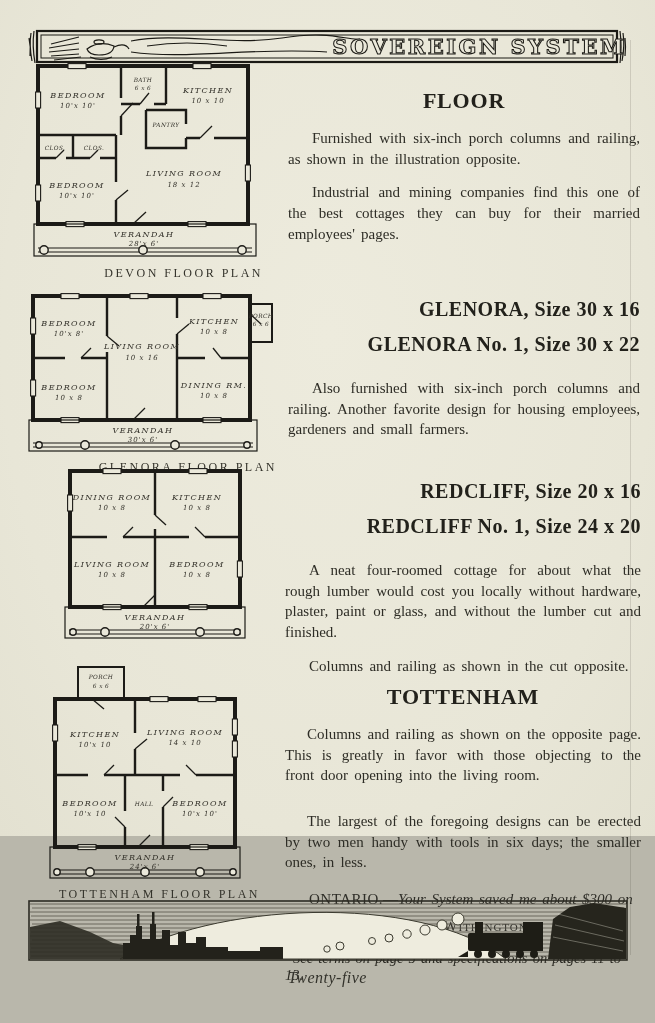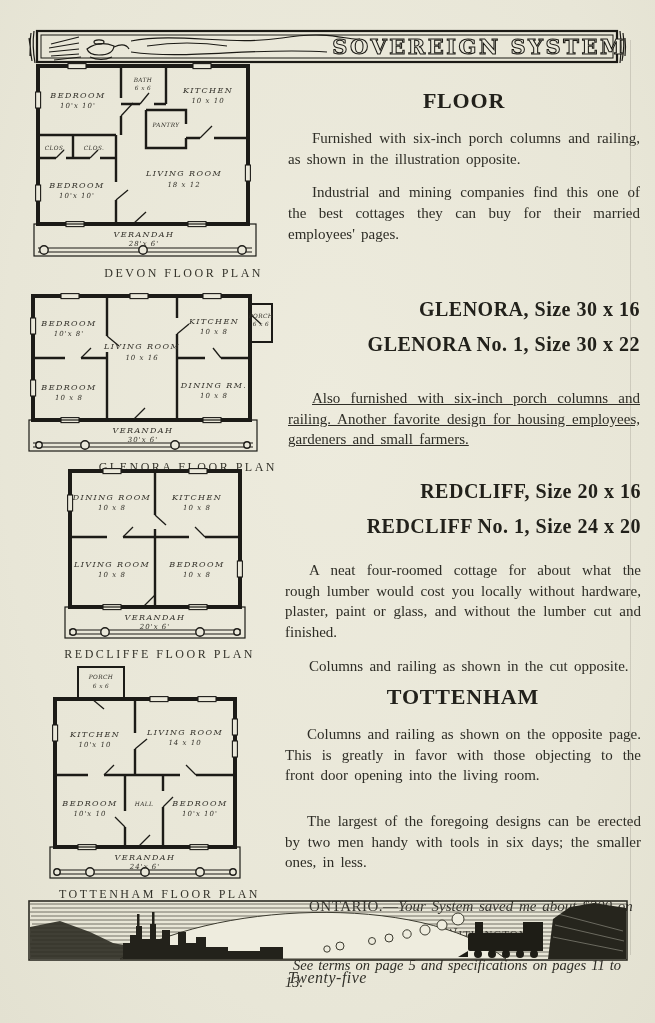--- a/index.html
+++ b/index.html
@@ -3,21 +3,21 @@
 <meta charset="utf-8">
 <style>
   html,body{margin:0;padding:0;}
   body{
     width:655px;height:1023px;
     background:#b9b7ab;
     font-family:"Liberation Serif", serif;
     overflow:hidden;
   }
   .page{
-    position:relative;width:655px;height:1023px;
+    position:relative;width:655px;height:836px;
     background:#eae8da;
     background-image:radial-gradient(ellipse at 50% 40%, #edebdd 0%, #e8e6d7 70%, #e3e1d1 100%);
     color:#2f2e28;
   }
   .page-edge{position:absolute;left:630px;top:40px;width:1px;height:915px;background:rgba(40,38,30,.14);}
 
   
   .banner{position:absolute;left:27px;top:26px;width:601px;height:42px;}
 
   
@@ -215,21 +215,21 @@
       </g>
     </svg>
     <div class="plan-caption">GLENORA FLOOR PLAN</div>
   </div>
 
   <div class="txt" style="left:288px;top:292px;width:352px;">
     <h2 class="sec-title-2line">
       <span>GLENORA, Size 30 x 16</span><br>
       <span>GLENORA No. 1, Size 30 x 22</span>
     </h2>
-    <p class="para" style="margin-top:26px;text-decoration:underline;">Also furnished with six-inch porch columns and railing.  Another favorite design for housing employees, gardeners and small farmers.</p>
+    <p class="para" style="margin-top:16px;">Also furnished with six-inch porch columns and railing.  Another favorite design for housing employees, gardeners and small farmers.</p>
   </div>
 
   <div class="plan-block" style="left:55px;top:465px;width:200px;">
     <svg class="plan-svg" viewBox="0 0 200 176" width="200" height="176">
       <rect class="wall" x="15" y="6" width="170" height="136" stroke-width="4"></rect>
       <g class="wall" stroke-width="2.4">
         <path d="M100,6 V50 M100,64 V142"></path>
         <path d="M15,72 H52 M68,72 H134 M150,72 H185"></path>
       </g>
       <g class="door">
@@ -260,21 +260,20 @@
         <text class="room-name" x="142" y="35" text-anchor="middle">KITCHEN</text>
         <text class="room-dims" x="142" y="45" text-anchor="middle">10 x 8</text>
         <text class="room-name" x="57" y="102" text-anchor="middle">LIVING ROOM</text>
         <text class="room-dims" x="57" y="112" text-anchor="middle">10 x 8</text>
         <text class="room-name" x="142" y="102" text-anchor="middle">BEDROOM</text>
         <text class="room-dims" x="142" y="112" text-anchor="middle">10 x 8</text>
         <text class="room-name" x="100" y="155" text-anchor="middle">VERANDAH</text>
         <text class="room-dims" x="100" y="164" text-anchor="middle">20'x 6'</text>
       </g>
     </svg>
-    <div class="plan-caption">REDCLIFFE FLOOR PLAN</div>
   </div>
 
   <div class="txt" style="left:285px;top:474px;width:356px;">
     <h2 class="sec-title-2line">
       <span>REDCLIFF, Size 20 x 16</span><br>
       <span>REDCLIFF No. 1, Size 24 x 20</span>
     </h2>
     <p class="para" style="margin-top:16px;">A neat four-roomed cottage for about what the rough lumber would cost you locally without hardware, plaster, paint or glass, and without the lumber cut and finished.</p>
     <p class="para">Columns and railing as shown in the cut opposite.</p>
   </div>
@@ -331,21 +330,21 @@
         <text class="room-name" x="115" y="197" text-anchor="middle">VERANDAH</text>
         <text class="room-dims" x="115" y="206" text-anchor="middle">24'x 6'</text>
       </g>
     </svg>
     <div class="plan-caption">TOTTENHAM FLOOR PLAN</div>
   </div>
 
   <div class="txt" style="left:285px;top:684px;width:356px;">
     <h2 class="sec-title">TOTTENHAM</h2>
     <p class="para" style="text-indent:22px;margin-bottom:25px;">Columns and railing as shown on the opposite page. This is greatly in favor with those objecting to the front door opening into the living room.</p>
-    <p class="para" style="text-indent:22px;margin-bottom:20px;">The largest of the foregoing designs can be erected by two men handy with tools in six days; the smaller ones, in less.</p>
+    <p class="para" style="text-indent:22px;margin-bottom:13px;">The largest of the foregoing designs can be erected by two men handy with tools in six days; the smaller ones, in less.</p>
     <p class="testimonial">
       <span class="loc">ONTARIO.</span><span>—</span><span class="quote">Your System saved me about $300 on my “ Redcliff.”</span><span>—</span><span class="attr">Chas. Withington.</span>
     </p>
     <p class="footnote">See terms on page 5 and specifications on pages 11 to 13.</p>
   </div>
 
   <svg class="bottom-art" viewBox="0 0 600 64">
     <g stroke="#56544a" stroke-width="0.8">
       <line x1="2" y1="5" x2="598" y2="5"></line>
         <line x1="4" y1="9" x2="596" y2="9"></line>

